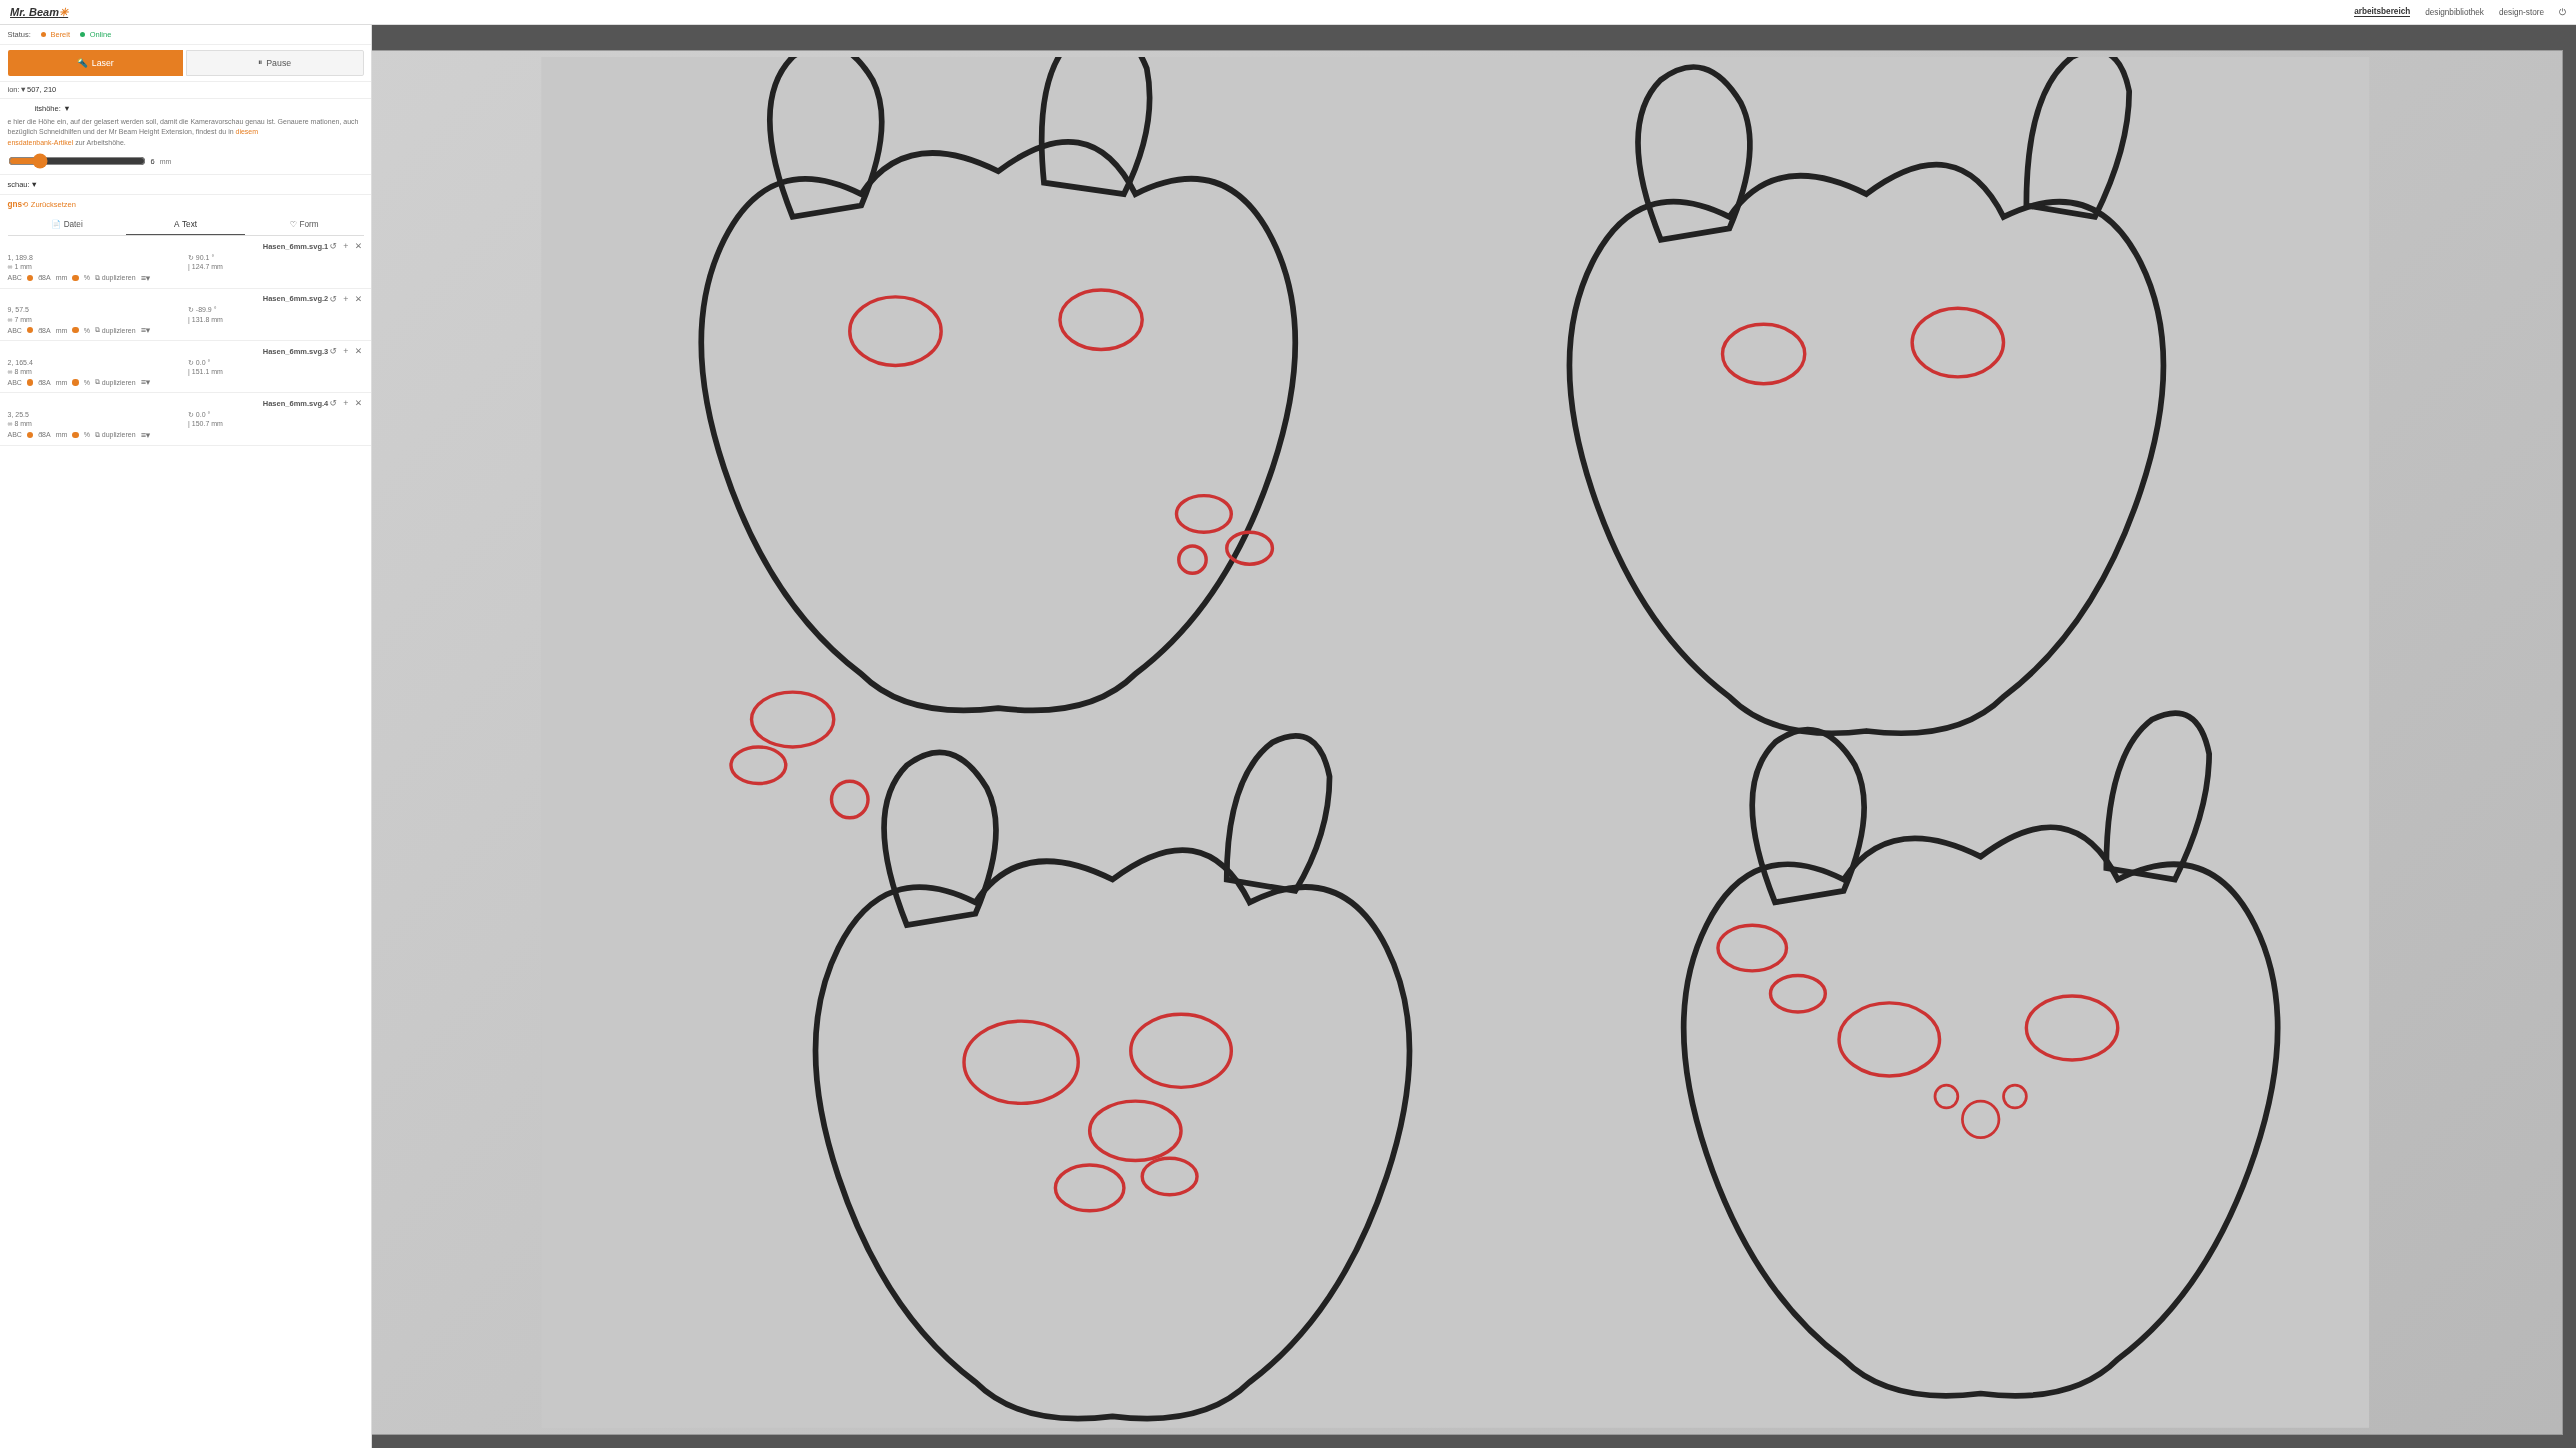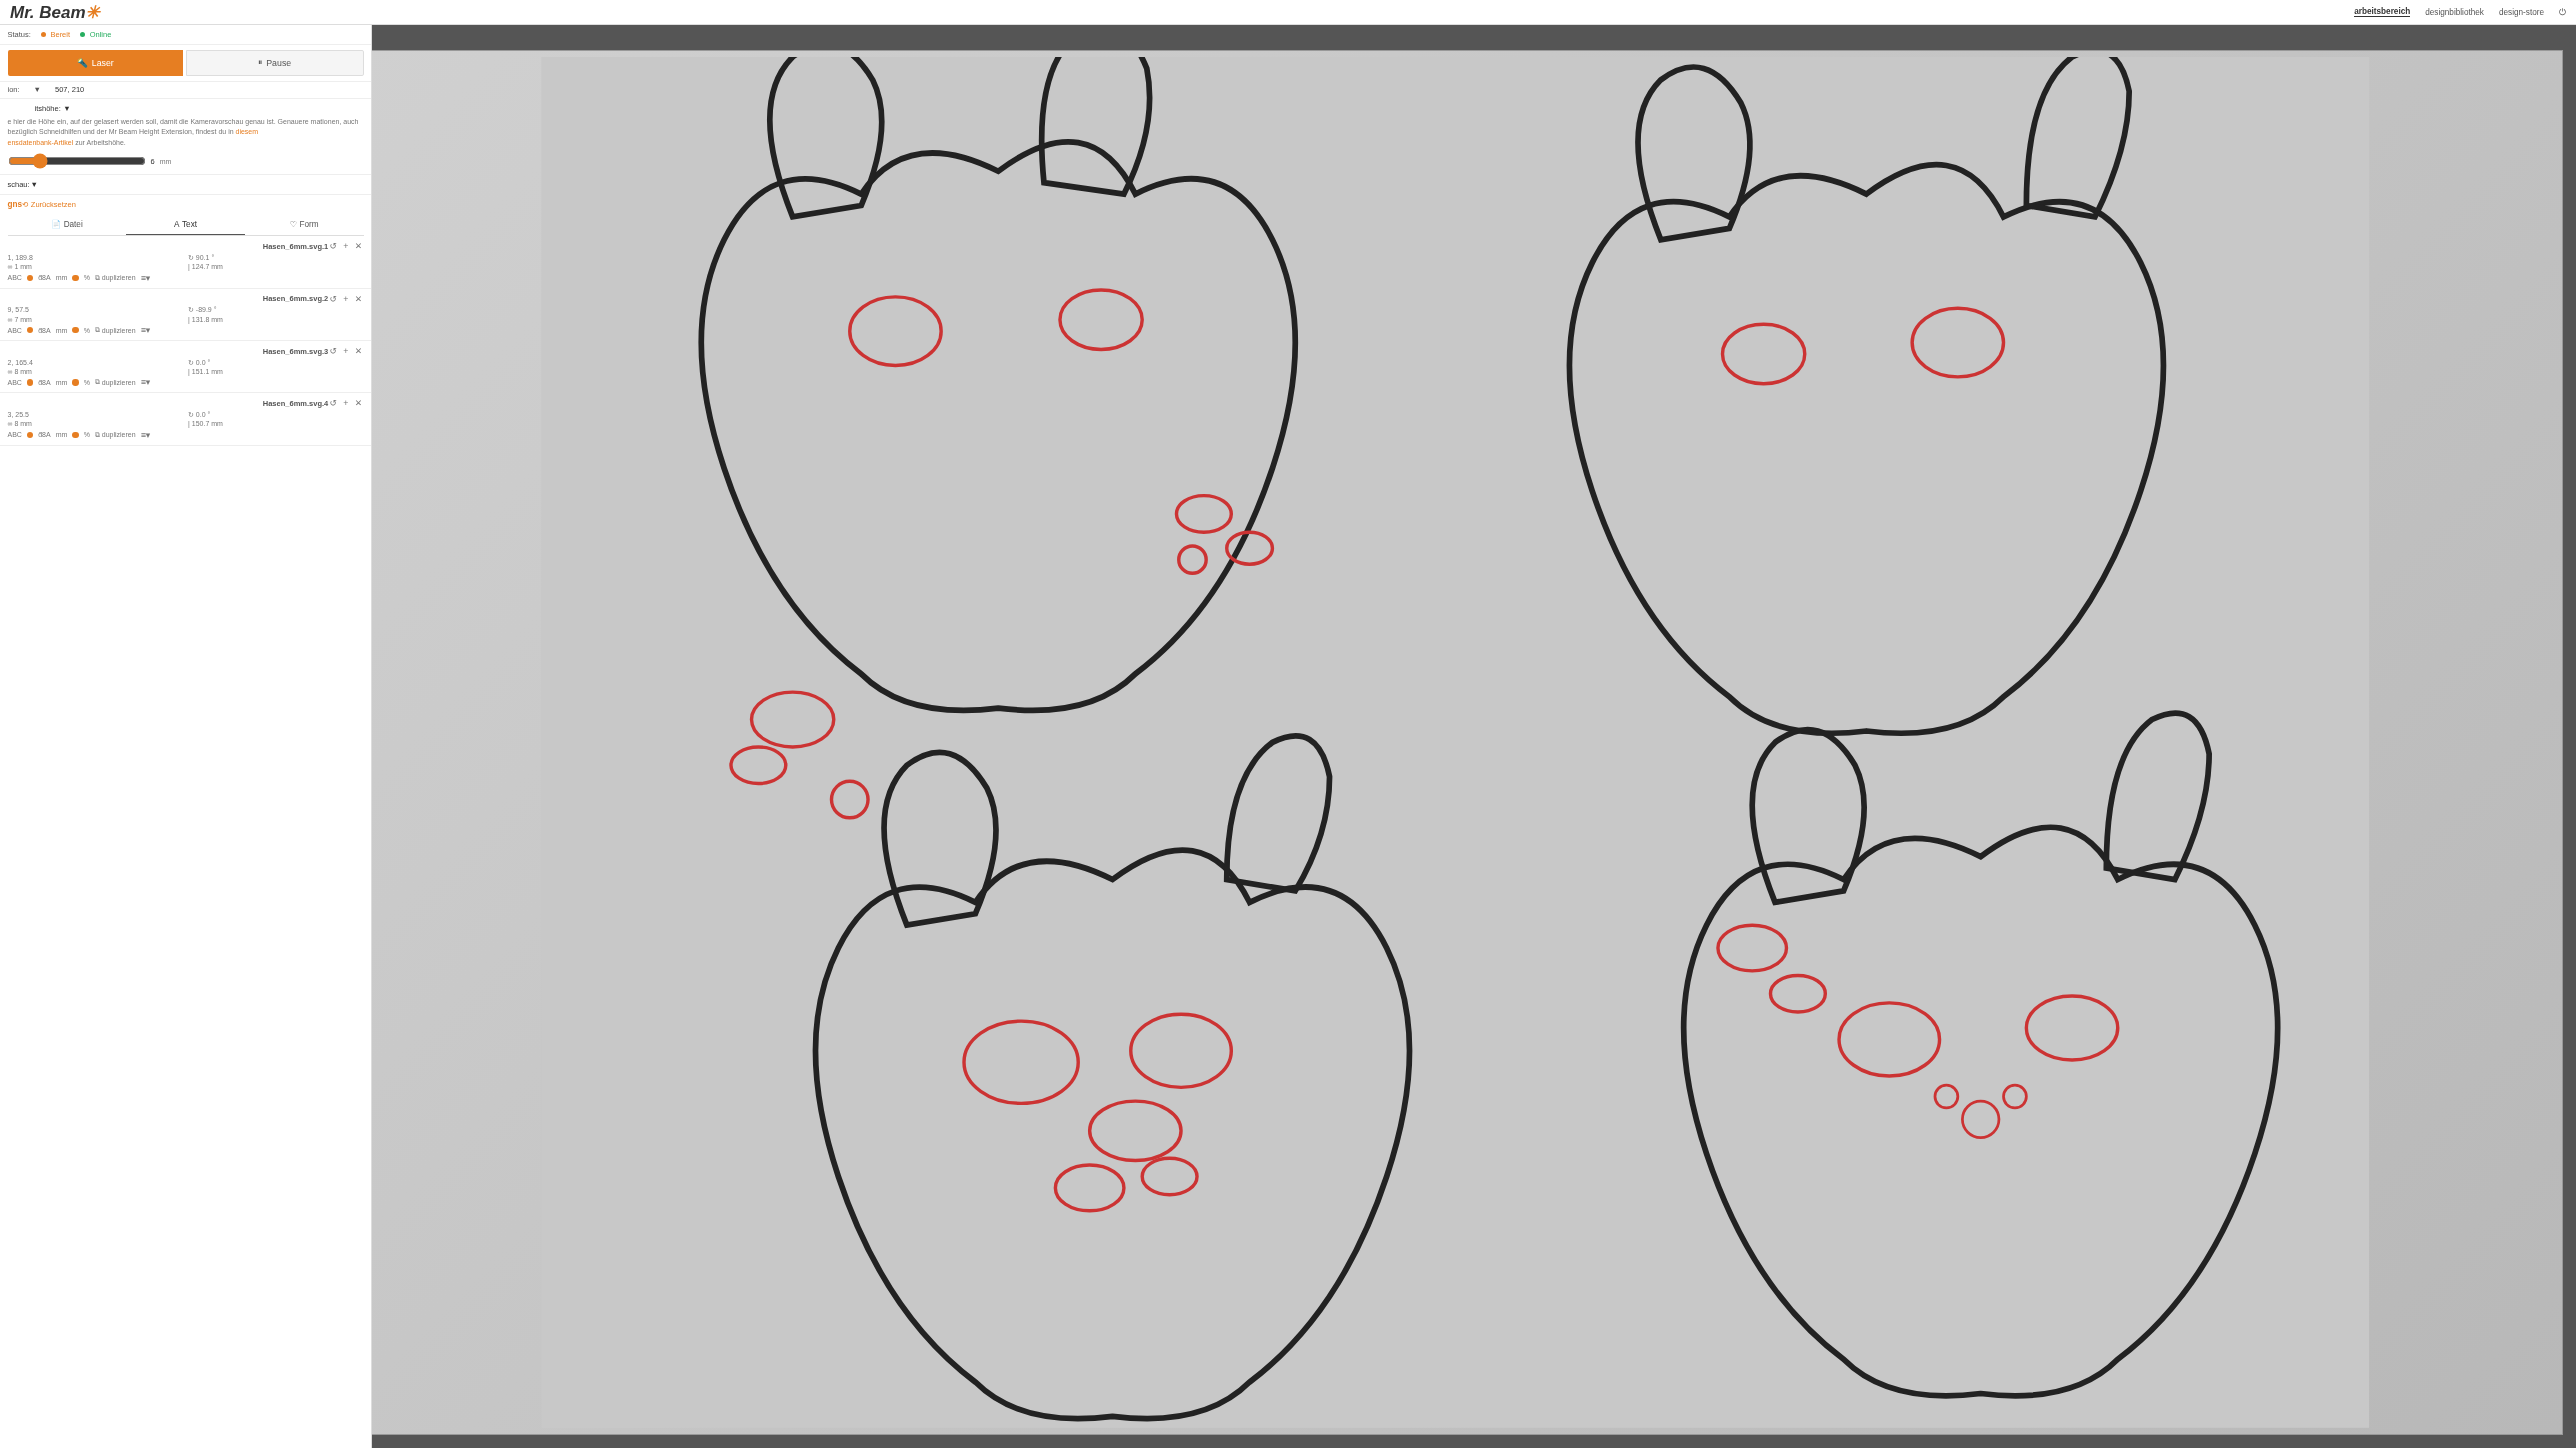--- a/index.html
+++ b/index.html
@@ -5,21 +5,21 @@
     * { box-sizing: border-box; margin: 0; padding: 0; }
     body { font-family: Arial, Helvetica, sans-serif; font-size: 8.2px; background: #f0f0f0; overflow: hidden; width: 858px; height: 483px; }
 
     
     .top-nav {
       position: fixed; top: 0; left: 0; right: 0; height: 25px;
       background: #fff; border-bottom: 0.6px solid #ddd;
       display: flex; align-items: center; justify-content: space-between;
       padding: 0 10px; z-index: 100;
     }
-    .logo { font-size: 17px; font-style: italic; font-weight: bold; color: #333; }
+    .logo { font-size: 11px; font-style: italic; font-weight: bold; color: #333; text-decoration: underline; }
     .logo span { color: #e67e22; }
     .nav-links { display: flex; gap: 15px; align-items: center; }
     .nav-link { font-size: 8.2px; color: #555; cursor: pointer; text-decoration: none; }
     .nav-link.active { font-weight: bold; color: #333; border-bottom: 1.3px solid #333; }
     .nav-power { color: #555; cursor: pointer; font-size: 8.8px; }
 
     
     .sidebar {
       position: fixed; top: 25px; left: 0; width: 372px; bottom: 0;
       background: #fff; border-right: 0.6px solid #ddd;
@@ -50,21 +50,21 @@
     }
     .btn-pause {
       flex: 1; background: #f5f5f5; color: #555; border: 0.6px solid #ddd;
       padding: 6.3px; font-size: 8.8px; cursor: pointer; border-radius: 0 1.9px 1.9px 0;
       display: flex; align-items: center; justify-content: center; gap: 3.8px;
     }
 
     
     .position-bar {
       padding: 3.8px 7.5px; font-size: 7.5px; color: #555; border-bottom: 0.6px solid #eee;
-      display: flex; align-items: center; gap: 14px;
+      display: flex; align-items: center; gap: 0;
     }
     .position-value { color: #333; }
 
     
     .work-height {
       padding: 5px 7.5px; border-bottom: 0.6px solid #eee;
     }
     .work-height-header {
       display: flex; align-items: center; gap: 2.5px; font-size: 7.5px; color: #333;
       margin-bottom: 3.8px; cursor: pointer; padding-left: 27px;

